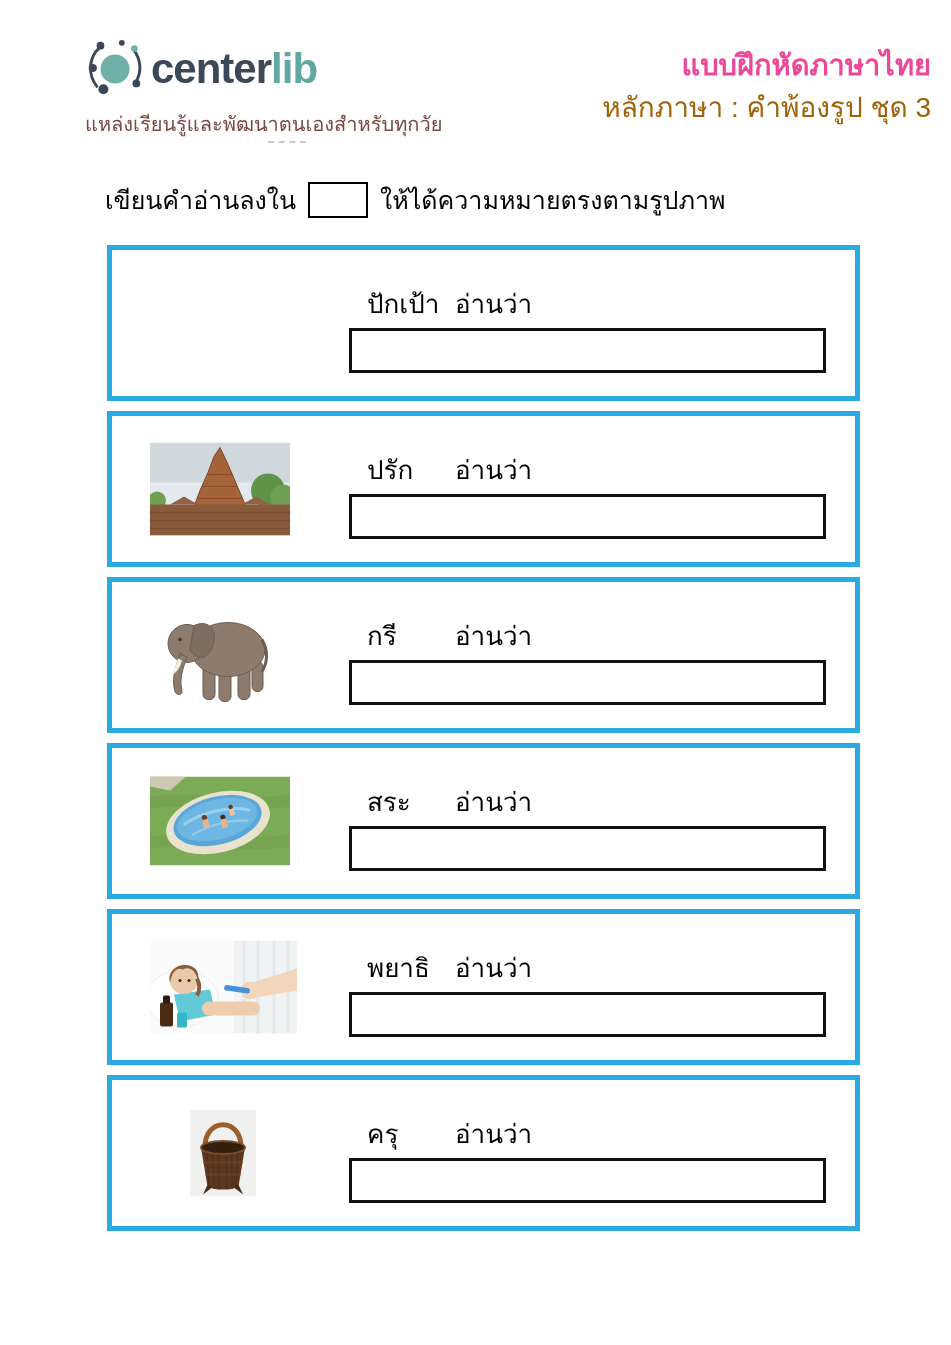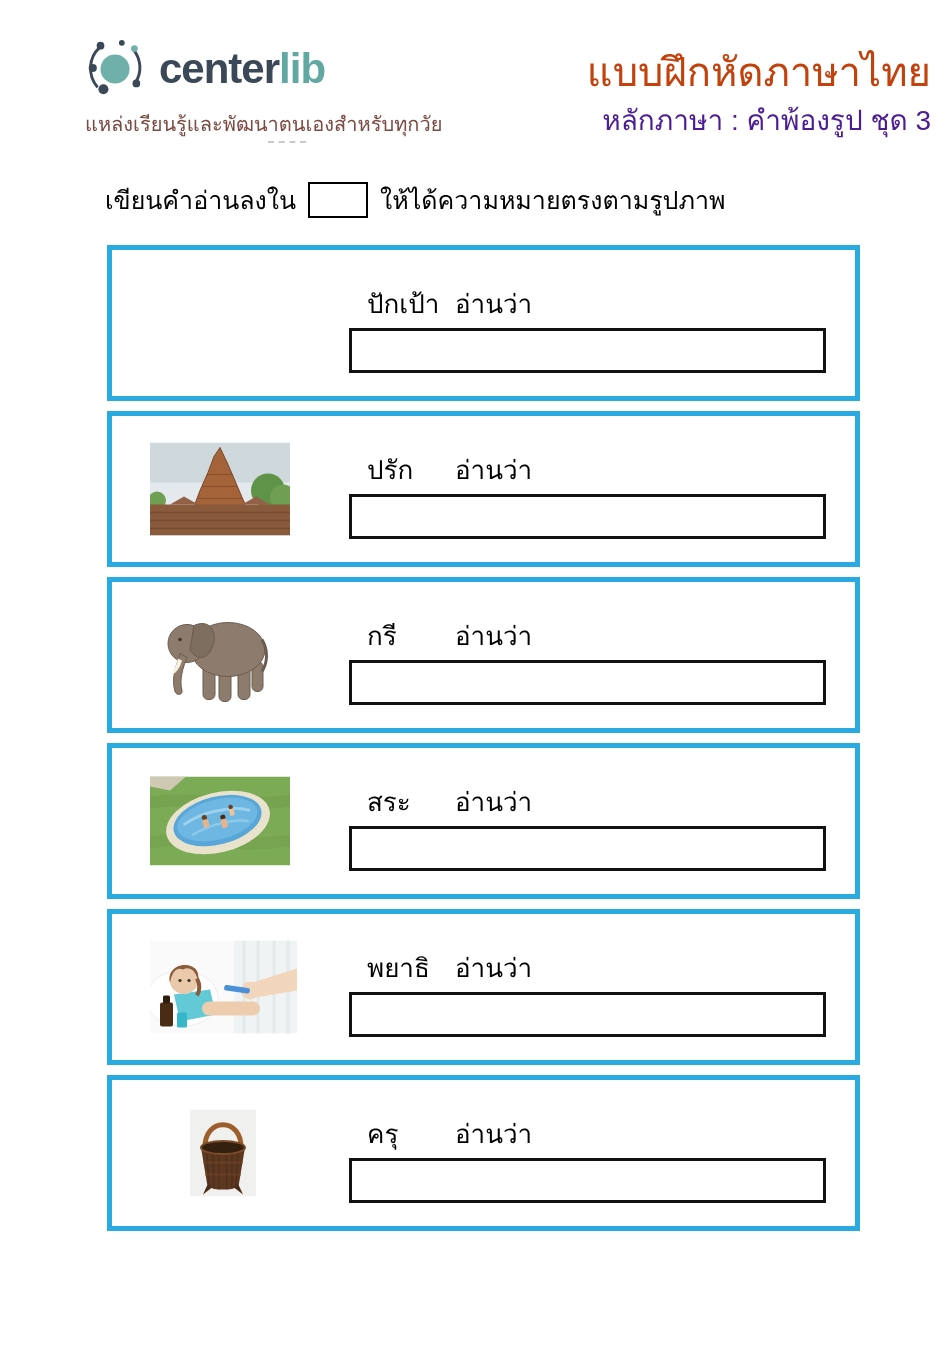--- a/index.html
+++ b/index.html
@@ -1,28 +1,28 @@
 <!DOCTYPE html>
 <html><head>
 <meta charset="utf-8">
 <style>
   html,body{margin:0;padding:0;background:#fff;}
   .page{position:relative;width:951px;height:1345px;background:#ffffff;overflow:hidden;
         font-family:"Liberation Sans","DejaVu Sans",sans-serif;color:#111;}
 
   
   .logo{position:absolute;left:85px;top:36px;}
-  .logo-row{display:flex;align-items:center;gap:12px;}
+  .logo-row{display:flex;align-items:center;gap:4px;}
   .brand{font-size:42px;font-weight:bold;letter-spacing:-1px;line-height:1;}
   .brand .b1{color:#3b4857;}
   .brand .b2{color:#62a8a2;}
   .tagline{margin-top:6px;font-size:20px;color:#7b4a42;letter-spacing:0;}
   .titles{position:absolute;right:20px;top:48px;text-align:right;}
-  .title{font-size:40px;font-weight:400;line-height:1.2;color:#c2410c;}
-  .subtitle{font-size:28px;font-weight:400;color:#4c1d95;margin-top:2px;}
+  .title{font-size:29px;font-weight:700;line-height:1.2;color:#ec4899;}
+  .subtitle{font-size:28px;font-weight:400;color:#a16207;margin-top:2px;}
 
   .stray-mark{position:absolute;left:268px;top:141px;width:38px;height:0;
               border-top:2px dashed #c9c9c9;}
 
   
   .instruction{position:absolute;left:105px;top:180px;font-size:25px;color:#000;}
   .mini-box{display:inline-block;width:56px;height:32px;border:2px solid #000;
             vertical-align:-9px;margin:0 12px;background:#fff;}
 
   

